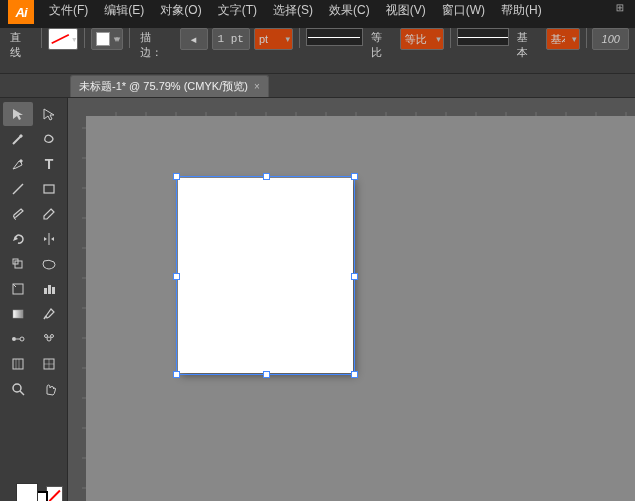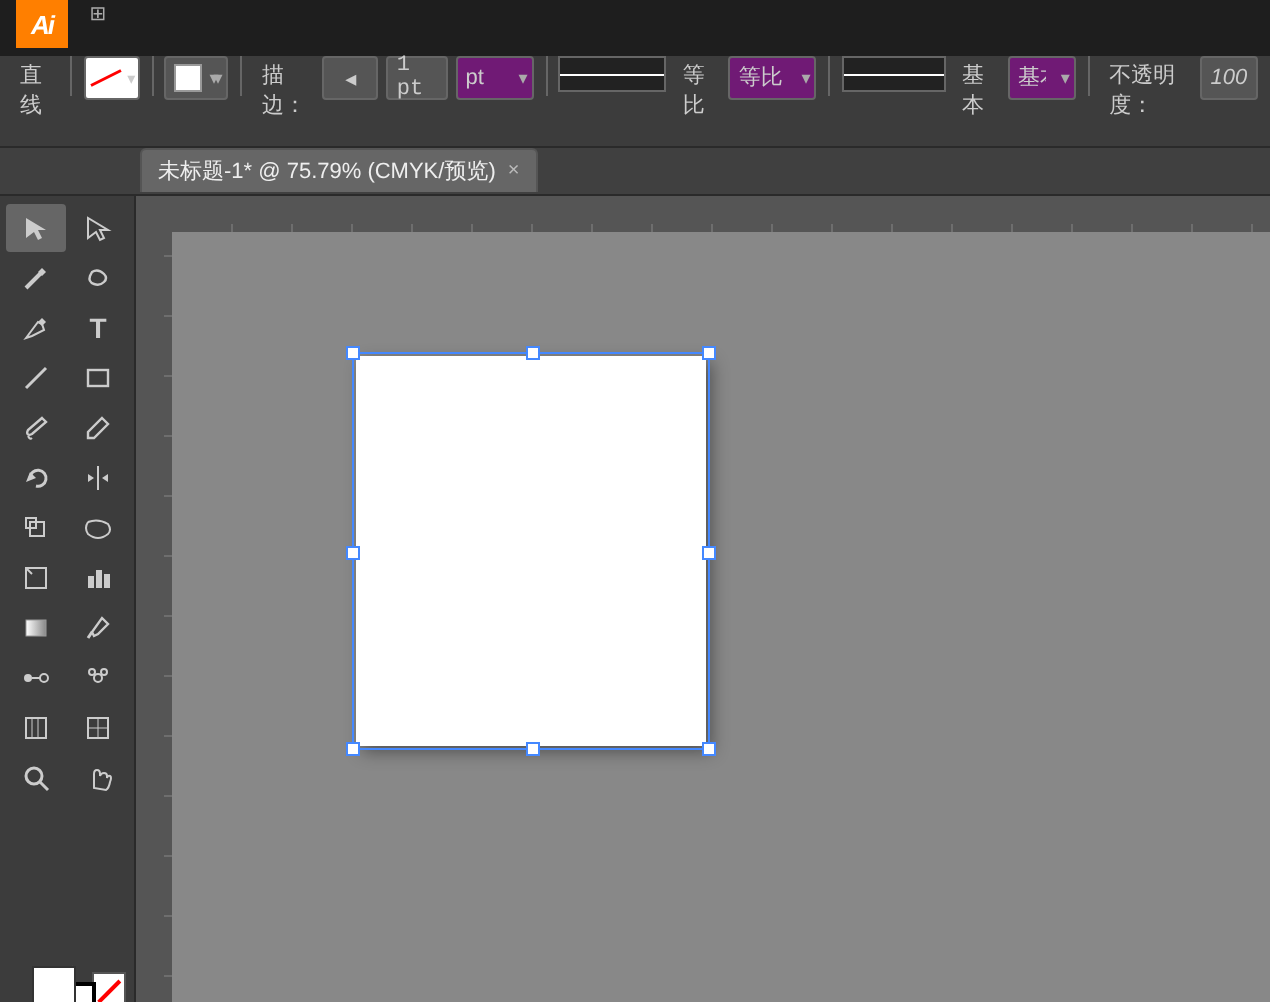--- a/index.html
+++ b/index.html
@@ -94,21 +94,21 @@
       border-radius: 2px;
     }
     .toolbar-sep {
       width: 1px;
       height: 20px;
       background: #666;
       margin: 0 2px;
     }
     .toolbar-select {
       height: 22px;
-      background: #701a75;
+      background: #c2410c;
       border: 1px solid #666;
       color: #ccc;
       font-size: 11px;
       padding: 0 14px 0 4px;
       appearance: none;
       cursor: pointer;
       border-radius: 2px;
       position: relative;
     }
     .select-wrap {
@@ -137,21 +137,21 @@
       width: 52px;
       height: 1px;
       background: white;
     }
 
     
     #tab-bar {
       height: 24px;
       background: #404040;
       display: flex;
-      align-items: flex-start;
+      align-items: center;
       padding-left: 70px;
       border-bottom: 1px solid #2a2a2a;
     }
     .doc-tab {
       height: 22px;
       background: #666;
       color: #eee;
       font-size: 11px;
       padding: 0 8px;
       display: flex;
@@ -337,20 +337,31 @@
     .handle.tm { top: -3px; left: calc(50% - 3px); }
     .handle.bm { bottom: -3px; left: calc(50% - 3px); }
     .handle.ml { top: calc(50% - 3px); left: -3px; }
     .handle.mr { top: calc(50% - 3px); right: -3px; }
   </style>
 </head>
 <body>
 
 <div id="title-bar">
   <div id="ai-logo">Ai</div>
+  <div id="menu-bar">
+    <span class="menu-item">文件(F)</span>
+    <span class="menu-item">编辑(E)</span>
+    <span class="menu-item">对象(O)</span>
+    <span class="menu-item">文字(T)</span>
+    <span class="menu-item">选择(S)</span>
+    <span class="menu-item">效果(C)</span>
+    <span class="menu-item">视图(V)</span>
+    <span class="menu-item">窗口(W)</span>
+    <span class="menu-item">帮助(H)</span>
+  </div>
   <div id="window-controls">
     <div class="win-ctrl">⊞</div>
   </div>
 </div>
 
 <div id="toolbar">
   <span class="toolbar-label">直线</span>
   <div class="toolbar-sep"></div>
 
   <div class="toolbar-btn" style="width:32px; height:22px; background:white; padding:1px;">
@@ -397,21 +408,20 @@
   <div class="stroke-line-preview" style="width:52px;">
     <div class="stroke-line"></div>
   </div>
   <span class="toolbar-label">基本</span>
   <div class="select-wrap">
     <select class="toolbar-select" style="width:34px;">
       <option>基本</option>
     </select>
   </div>
   <div class="toolbar-sep"></div>
-  <span class="toolbar-label">不透明度：</span>
   <div class="toolbar-btn" style="width:38px;font-style:italic;">
     <span>100</span>
   </div>
 </div>
 
 <div id="tab-bar">
   <div class="doc-tab">
     <span>未标题-1* @ 75.79% (CMYK/预览)</span>
     <span class="tab-close">×</span>
   </div>

